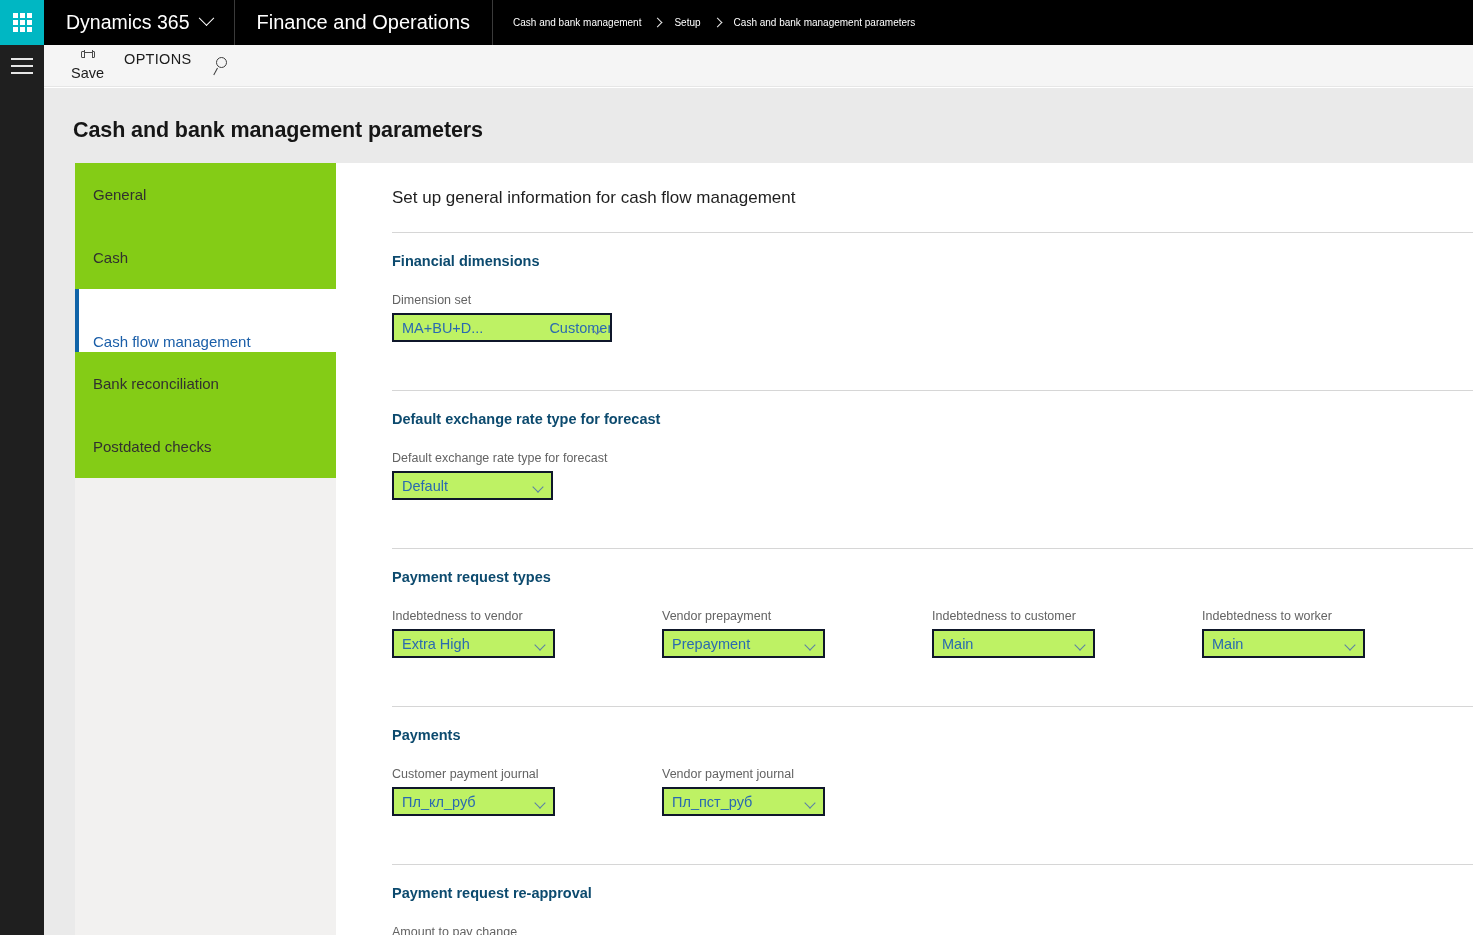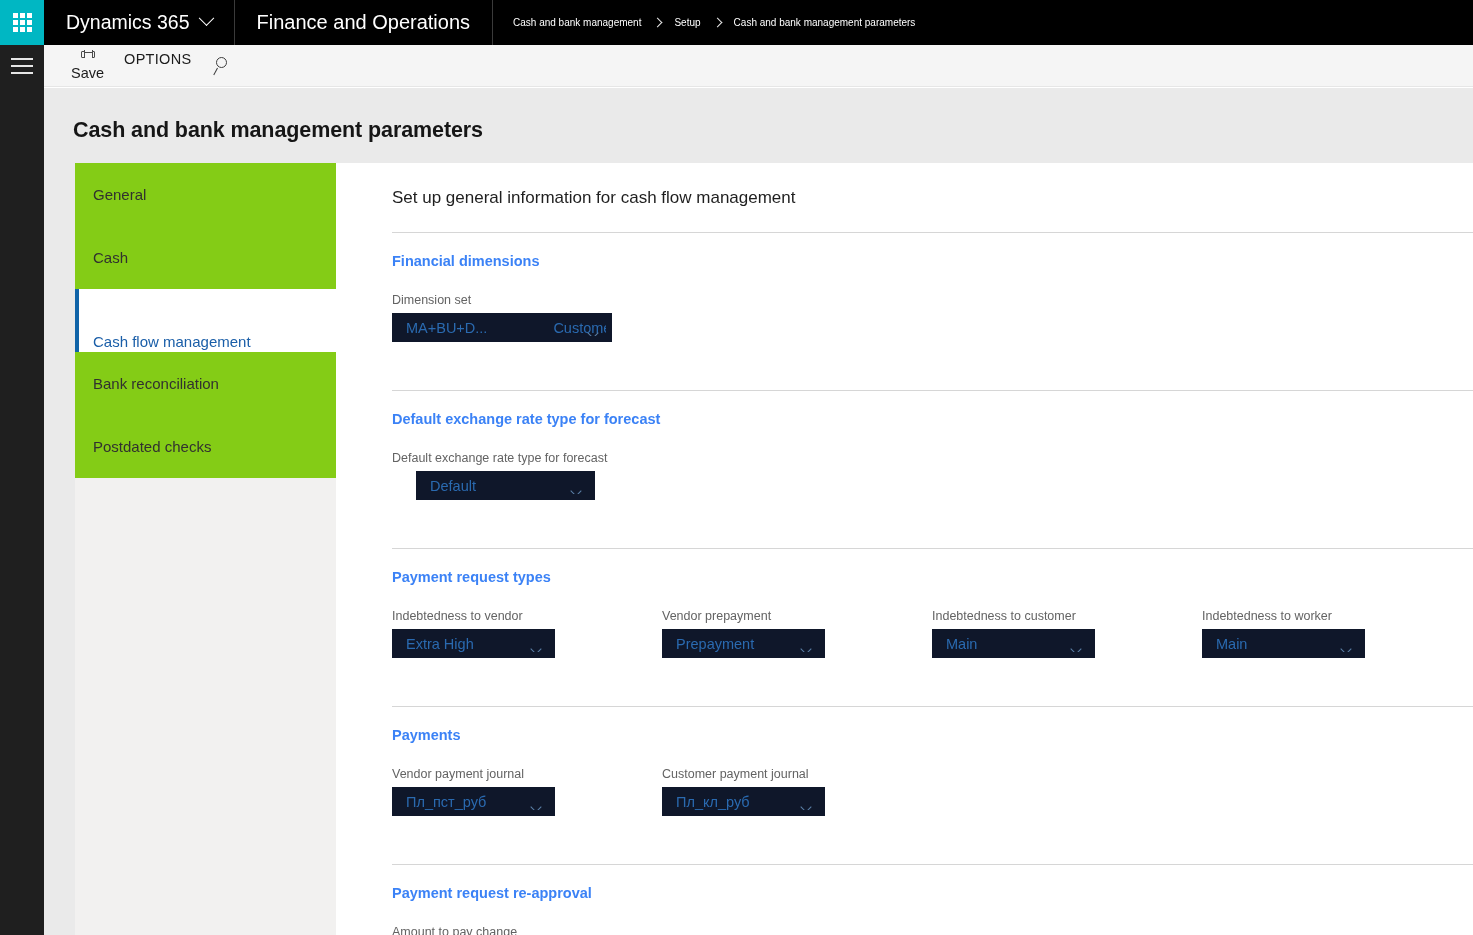--- a/index.html
+++ b/index.html
@@ -234,41 +234,41 @@
   }
   .hr {
     height: 1px;
     background: #d6d6d6;
     margin: 24px 0 0 56px;
   }
   .section { padding-left: 56px; }
   .section-title {
     font-size: 14.5px;
     font-weight: 700;
-    color: #3b82f6;
+    color: #0c4a6e;
     margin-top: 20px;
   }
   .fields {
     display: flex;
     margin-top: 24px;
     padding-bottom: 24px;
   }
   .field { display: flex; flex-direction: column; }
   .field-label {
     font-size: 12.5px;
     color: #636363;
     margin-bottom: 6px;
   }
 
   
   .combo {
     position: relative;
     height: 29px;
-    border: 6px solid #0f172a;
-    background: #0f172a;
+    border: 2px solid #0f172a;
+    background: #bef264;
     display: flex;
     align-items: center;
     padding: 0 26px 0 8px;
     font-size: 14.5px;
     color: #2a6ab0;
     cursor: pointer;
     white-space: nowrap;
     overflow: hidden;
     gap: 40px;
   }
@@ -381,21 +381,21 @@
               </div>
             </div>
           </div>
         </div>
         <div class="hr"></div>
         <div class="section">
           <div class="section-title">Default exchange rate type for forecast</div>
           <div class="fields">
             <div class="field" style="width: 270px;">
               <div class="field-label">Default exchange rate type for forecast</div>
-              <div class="combo" style="width: 179px; margin-left: 24px;">
+              <div class="combo" style="width: 161px;">
                 <span>Default</span>
                 <span class="caret"></span>
               </div>
             </div>
           </div>
         </div>
         <div class="hr"></div>
         <div class="section">
           <div class="section-title">Payment request types</div>
           <div class="fields">
@@ -427,30 +427,30 @@
                 <span class="caret"></span>
               </div>
             </div>
           </div>
         </div>
         <div class="hr"></div>
         <div class="section">
           <div class="section-title">Payments</div>
           <div class="fields">
             <div class="field" style="width: 270px;">
+              <div class="field-label">Customer payment journal</div>
+              <div class="combo" style="width: 163px;">
+                <span>Пл_кл_руб</span>
+                <span class="caret"></span>
+              </div>
+            </div>
+            <div class="field" style="width: 270px;">
               <div class="field-label">Vendor payment journal</div>
               <div class="combo" style="width: 163px;">
                 <span>Пл_пст_руб</span>
-                <span class="caret"></span>
-              </div>
-            </div>
-            <div class="field" style="width: 270px;">
-              <div class="field-label">Customer payment journal</div>
-              <div class="combo" style="width: 163px;">
-                <span>Пл_кл_руб</span>
                 <span class="caret"></span>
               </div>
             </div>
           </div>
         </div>
         <div class="hr"></div>
         <div class="section">
           <div class="section-title">Payment request re-approval</div>
           <div class="fields">
             <div class="field" style="width: 270px;">

